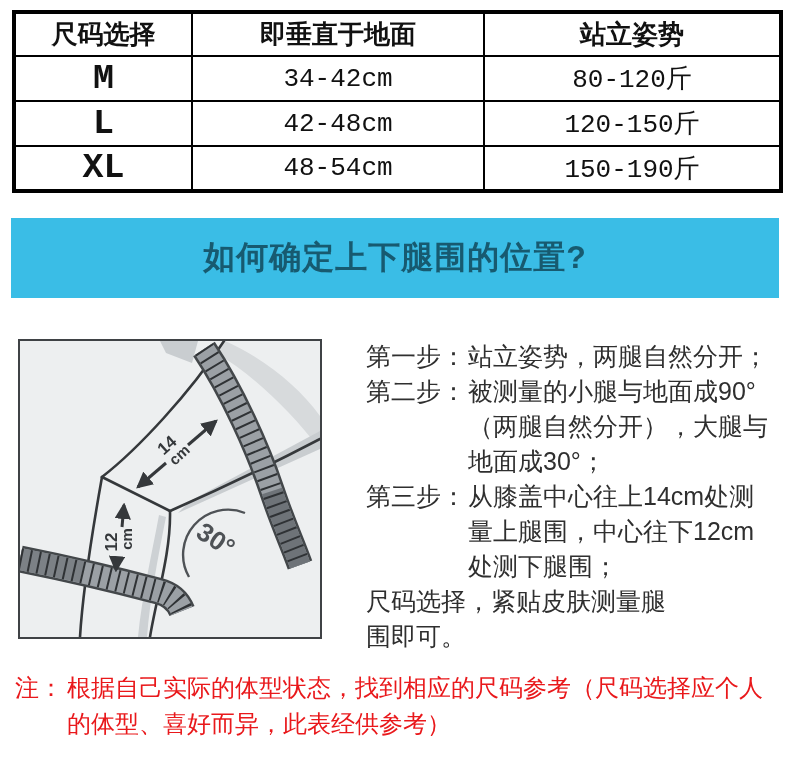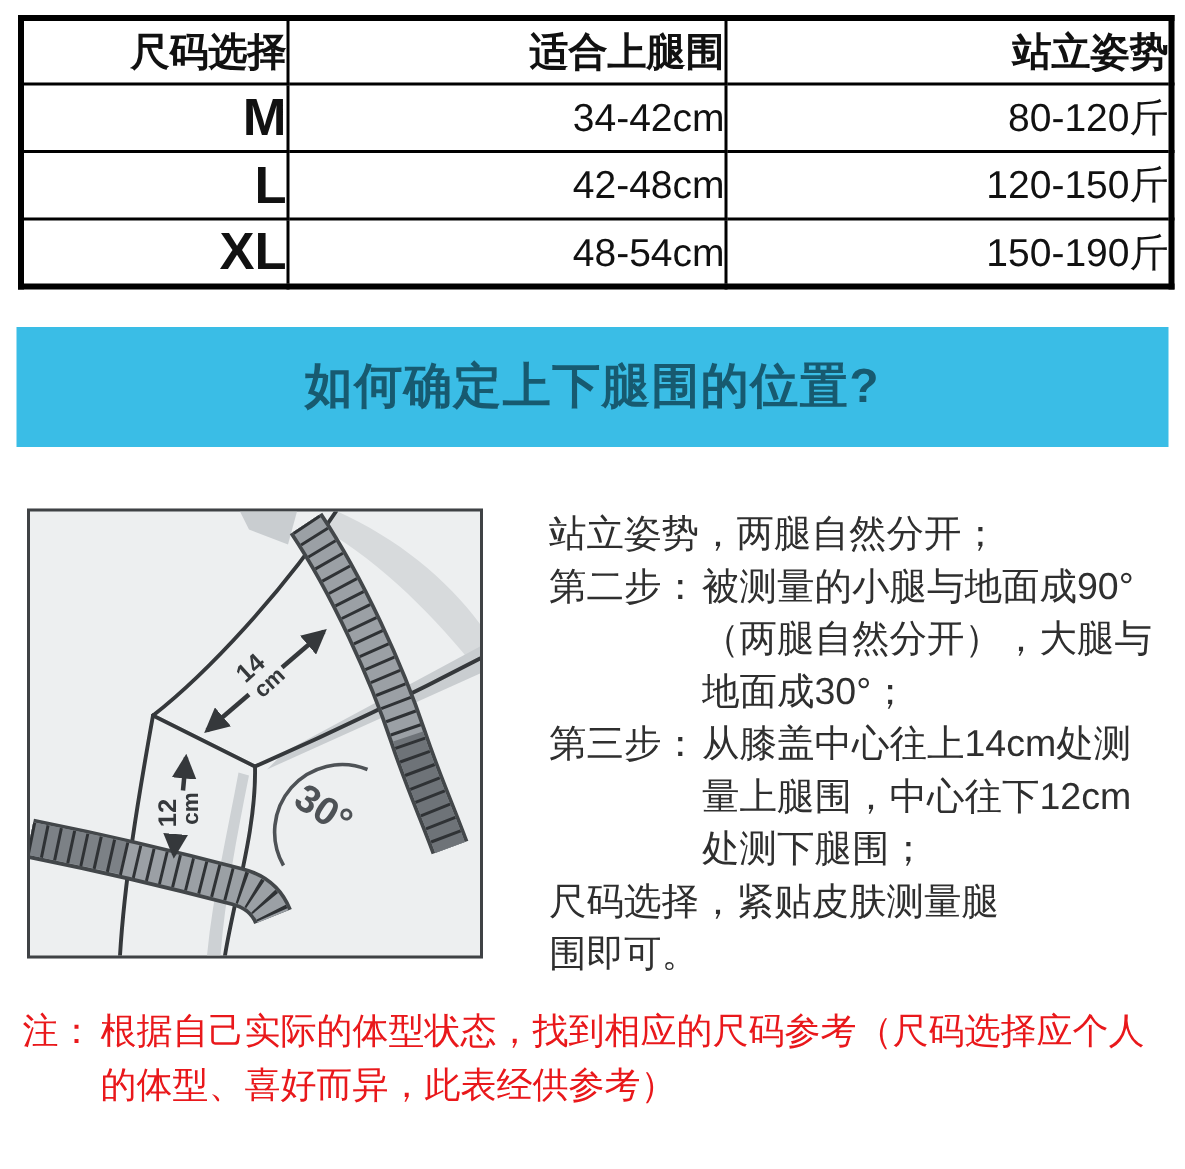--- a/index.html
+++ b/index.html
@@ -11,22 +11,22 @@
     position:relative;
   }
   
   .size-table-wrap { margin:10px 11px 0 12px; }
   table.size-table {
     width:767px; border-collapse:collapse; table-layout:fixed;
     border:4px solid var(--table-border,#000);
   }
   .size-table th, .size-table td {
     border:2px solid var(--table-border,#000);
-    text-align:right; vertical-align:middle;
-    overflow:hidden; white-space:nowrap;
+    text-align:center; vertical-align:middle;
+    overflow:hidden; white-space:nowrap;font-family:Liberation Mono, monospace;
   }
   .size-table th { height:44px; font-size:26px; font-weight:bold; }
   .size-table td { height:45px; font-size:26px; font-weight:400; }
   .size-table td.size-cell { font-size:35px; font-weight:bold; }
   .col-size  { width:178px; }
   .col-thigh { width:292px; }
   .col-weight{ width:297px; }
   
   .banner {
     margin:25px 11px 0 11px; height:80px;
@@ -64,21 +64,21 @@
   <div class="size-table-wrap">
     <table class="size-table">
       <colgroup>
           <col class="col-size">
           <col class="col-thigh">
           <col class="col-weight">
         </colgroup>
       <tbody>
           <tr>
         <th>尺码选择</th>
-        <th>适合上腿围</th>
+        <th>即垂直于地面</th>
         <th>站立姿势</th>
       </tr>
       <tr>
         <td class="size-cell">M</td>
         <td>34-42cm</td>
         <td>80-120斤</td>
       </tr>
       <tr>
         <td class="size-cell">L</td>
         <td>42-48cm</td>
@@ -152,20 +152,21 @@
         <g transform="translate(99,201) rotate(-90)" fill="#35383b" font-weight="bold" text-anchor="middle">
           <text x="0" y="-2" font-size="17">12</text>
           <text x="3" y="13" font-size="15">cm</text>
         </g>
         <text transform="translate(191,206) rotate(33)" fill="#4e5256" font-size="26" font-weight="bold" text-anchor="middle">30°</text>
       </svg>
     </div>
 
     <div class="steps">
       <div class="step">
+        <span class="step-label">第一步：</span>
         <span class="step-text">站立姿势，两腿自然分开；</span>
       </div>
       <div class="step">
         <span class="step-label">第二步：</span>
         <span class="step-text">被测量的小腿与地面成90°（两腿自然分开），大腿与地面成30°；</span>
       </div>
       <div class="step">
         <span class="step-label">第三步：</span>
         <span class="step-text">从膝盖中心往上14cm处测量上腿围，中心往下12cm处测下腿围；</span>
       </div>

